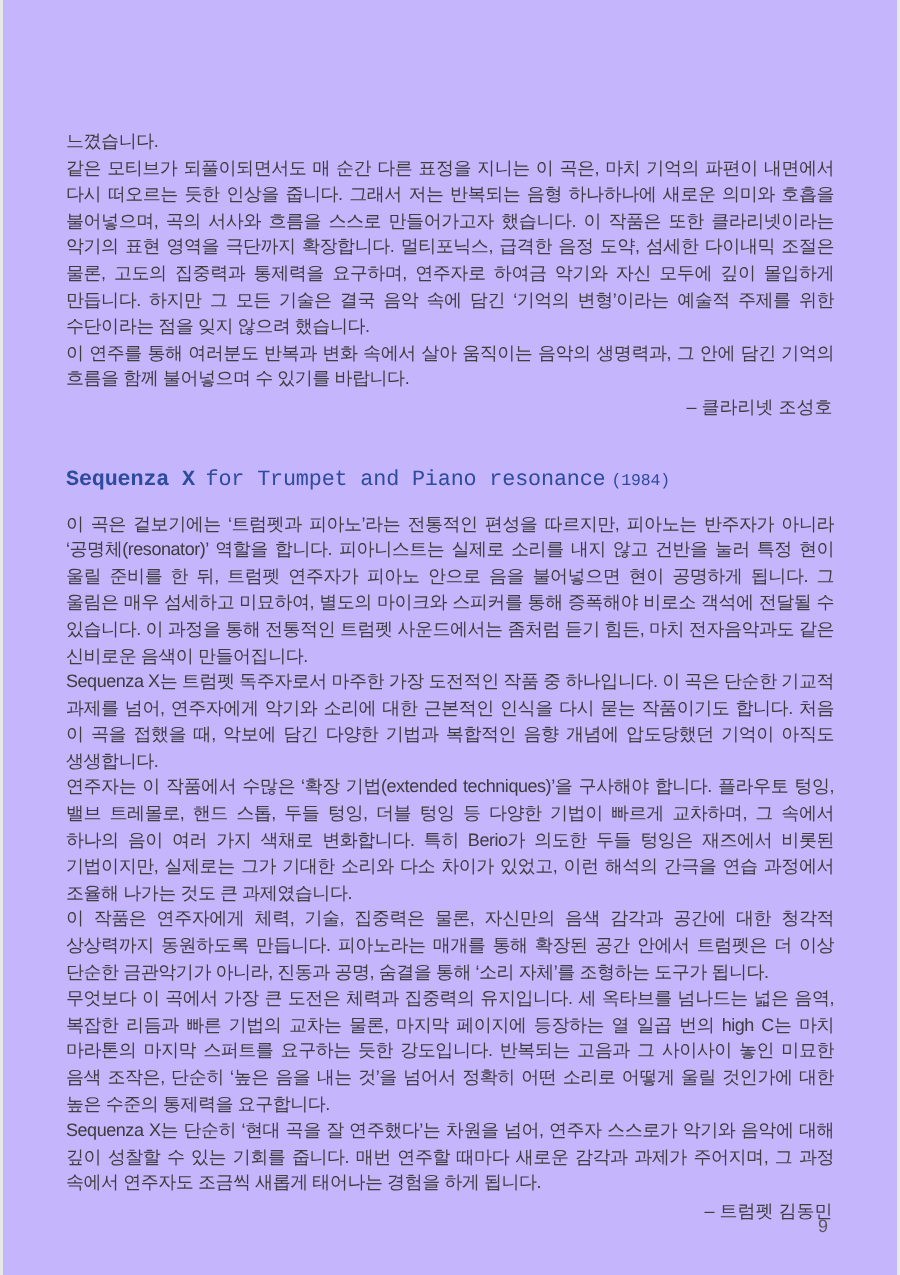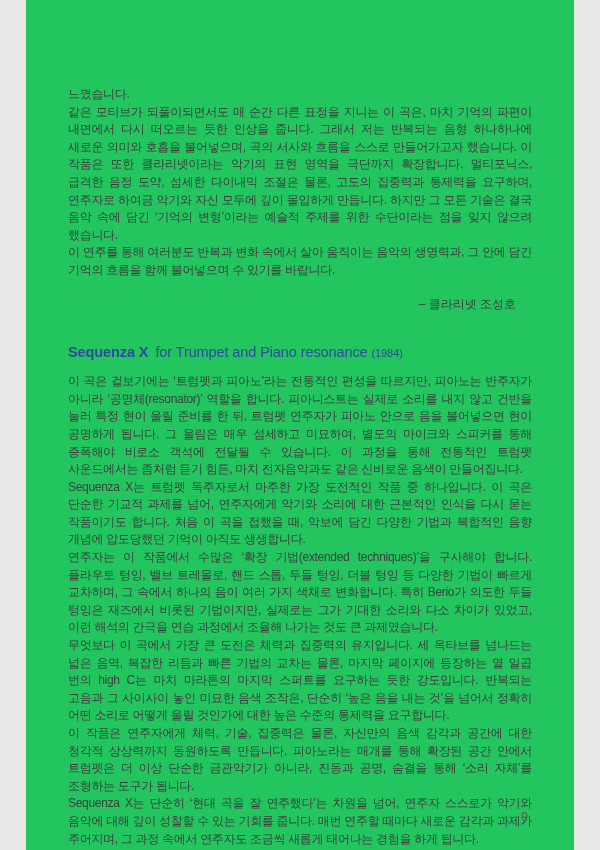--- a/index.html
+++ b/index.html
@@ -2,56 +2,57 @@
 <html><head>
 <meta charset="utf-8">
 <style>
   html, body {
     margin: 0;
     padding: 0;
     background: #e8e8e8;
   }
   .page {
     position: relative;
-    width: 548px;
+    width: 596px;
     height: 850px;
     margin: 0 auto;
-    background: #22c55e;
+    background: #c4b5fd;
     overflow: hidden;
     font-family: "Liberation Sans", "DejaVu Sans", sans-serif;
   }
   .content {
     position: absolute;
     left: 42px;
     right: 42px;
     top: 86px;
   }
   p.body {
     margin: 0;
     text-align: justify;
     font-size: 12px;
     line-height: 17.6px;
     letter-spacing: -0.3px;
     word-break: keep-all;
     color: #3d3d3d;
   }
   p.signature {
-    margin: 16px;
+    margin: 1px;
     text-align: right;
     font-size: 12px;
     line-height: 17.6px;
     color: #3d3d3d;
   }
   h2.piece-heading {
     margin: 30px 0 11px 0;
     font-size: 14.5px;
     line-height: 18px;
     font-weight: normal;
     color: #2e4b9c;
     letter-spacing: -0.1px;
+    font-family: Liberation Mono, monospace;
   }
   h2.piece-heading .title {
     font-weight: bold;
     margin-right: 7px;
   }
   h2.piece-heading .subtitle {
     margin-right: 4px;
   }
   h2.piece-heading .year {
     font-size: 11px;
@@ -78,22 +79,22 @@
     </section>
 
     <h2 class="piece-heading">
       <span class="title">Sequenza X</span><span class="subtitle">for Trumpet and Piano resonance</span><span class="year">(1984)</span>
     </h2>
 
     <section>
       <p class="body">이 곡은 겉보기에는 ‘트럼펫과 피아노’라는 전통적인 편성을 따르지만, 피아노는 반주자가 아니라 ‘공명체(resonator)’ 역할을 합니다. 피아니스트는 실제로 소리를 내지 않고 건반을 눌러 특정 현이 울릴 준비를 한 뒤, 트럼펫 연주자가 피아노 안으로 음을 불어넣으면 현이 공명하게 됩니다. 그 울림은 매우 섬세하고 미묘하여, 별도의 마이크와 스피커를 통해 증폭해야 비로소 객석에 전달될 수 있습니다. 이 과정을 통해 전통적인 트럼펫 사운드에서는 좀처럼 듣기 힘든, 마치 전자음악과도 같은 신비로운 음색이 만들어집니다.</p>
       <p class="body">Sequenza X는 트럼펫 독주자로서 마주한 가장 도전적인 작품 중 하나입니다. 이 곡은 단순한 기교적 과제를 넘어, 연주자에게 악기와 소리에 대한 근본적인 인식을 다시 묻는 작품이기도 합니다. 처음 이 곡을 접했을 때, 악보에 담긴 다양한 기법과 복합적인 음향 개념에 압도당했던 기억이 아직도 생생합니다.</p>
       <p class="body">연주자는 이 작품에서 수많은 ‘확장 기법(extended techniques)’을 구사해야 합니다. 플라우토 텅잉, 밸브 트레몰로, 핸드 스톱, 두들 텅잉, 더블 텅잉 등 다양한 기법이 빠르게 교차하며, 그 속에서 하나의 음이 여러 가지 색채로 변화합니다. 특히 Berio가 의도한 두들 텅잉은 재즈에서 비롯된 기법이지만, 실제로는 그가 기대한 소리와 다소 차이가 있었고, 이런 해석의 간극을 연습 과정에서 조율해 나가는 것도 큰 과제였습니다.</p>
+      <p class="body">이 작품은 연주자에게 체력, 기술, 집중력은 물론, 자신만의 음색 감각과 공간에 대한 청각적 상상력까지 동원하도록 만듭니다. 피아노라는 매개를 통해 확장된 공간 안에서 트럼펫은 더 이상 단순한 금관악기가 아니라, 진동과 공명, 숨결을 통해 ‘소리 자체’를 조형하는 도구가 됩니다.</p>
       <p class="body">무엇보다 이 곡에서 가장 큰 도전은 체력과 집중력의 유지입니다. 세 옥타브를 넘나드는 넓은 음역, 복잡한 리듬과 빠른 기법의 교차는 물론, 마지막 페이지에 등장하는 열 일곱 번의 high C는 마치 마라톤의 마지막 스퍼트를 요구하는 듯한 강도입니다. 반복되는 고음과 그 사이사이 놓인 미묘한 음색 조작은, 단순히 ‘높은 음을 내는 것’을 넘어서 정확히 어떤 소리로 어떻게 울릴 것인가에 대한 높은 수준의 통제력을 요구합니다.</p>
-      <p class="body">이 작품은 연주자에게 체력, 기술, 집중력은 물론, 자신만의 음색 감각과 공간에 대한 청각적 상상력까지 동원하도록 만듭니다. 피아노라는 매개를 통해 확장된 공간 안에서 트럼펫은 더 이상 단순한 금관악기가 아니라, 진동과 공명, 숨결을 통해 ‘소리 자체’를 조형하는 도구가 됩니다.</p>
       <p class="body">Sequenza X는 단순히 ‘현대 곡을 잘 연주했다’는 차원을 넘어, 연주자 스스로가 악기와 음악에 대해 깊이 성찰할 수 있는 기회를 줍니다. 매번 연주할 때마다 새로운 감각과 과제가 주어지며, 그 과정 속에서 연주자도 조금씩 새롭게 태어나는 경험을 하게 됩니다.</p>
       <p class="signature">– 트럼펫 김동민</p>
     </section>
 
   </div>
 
   <div class="page-number">9</div>
 </div>
 
 </body></html>

